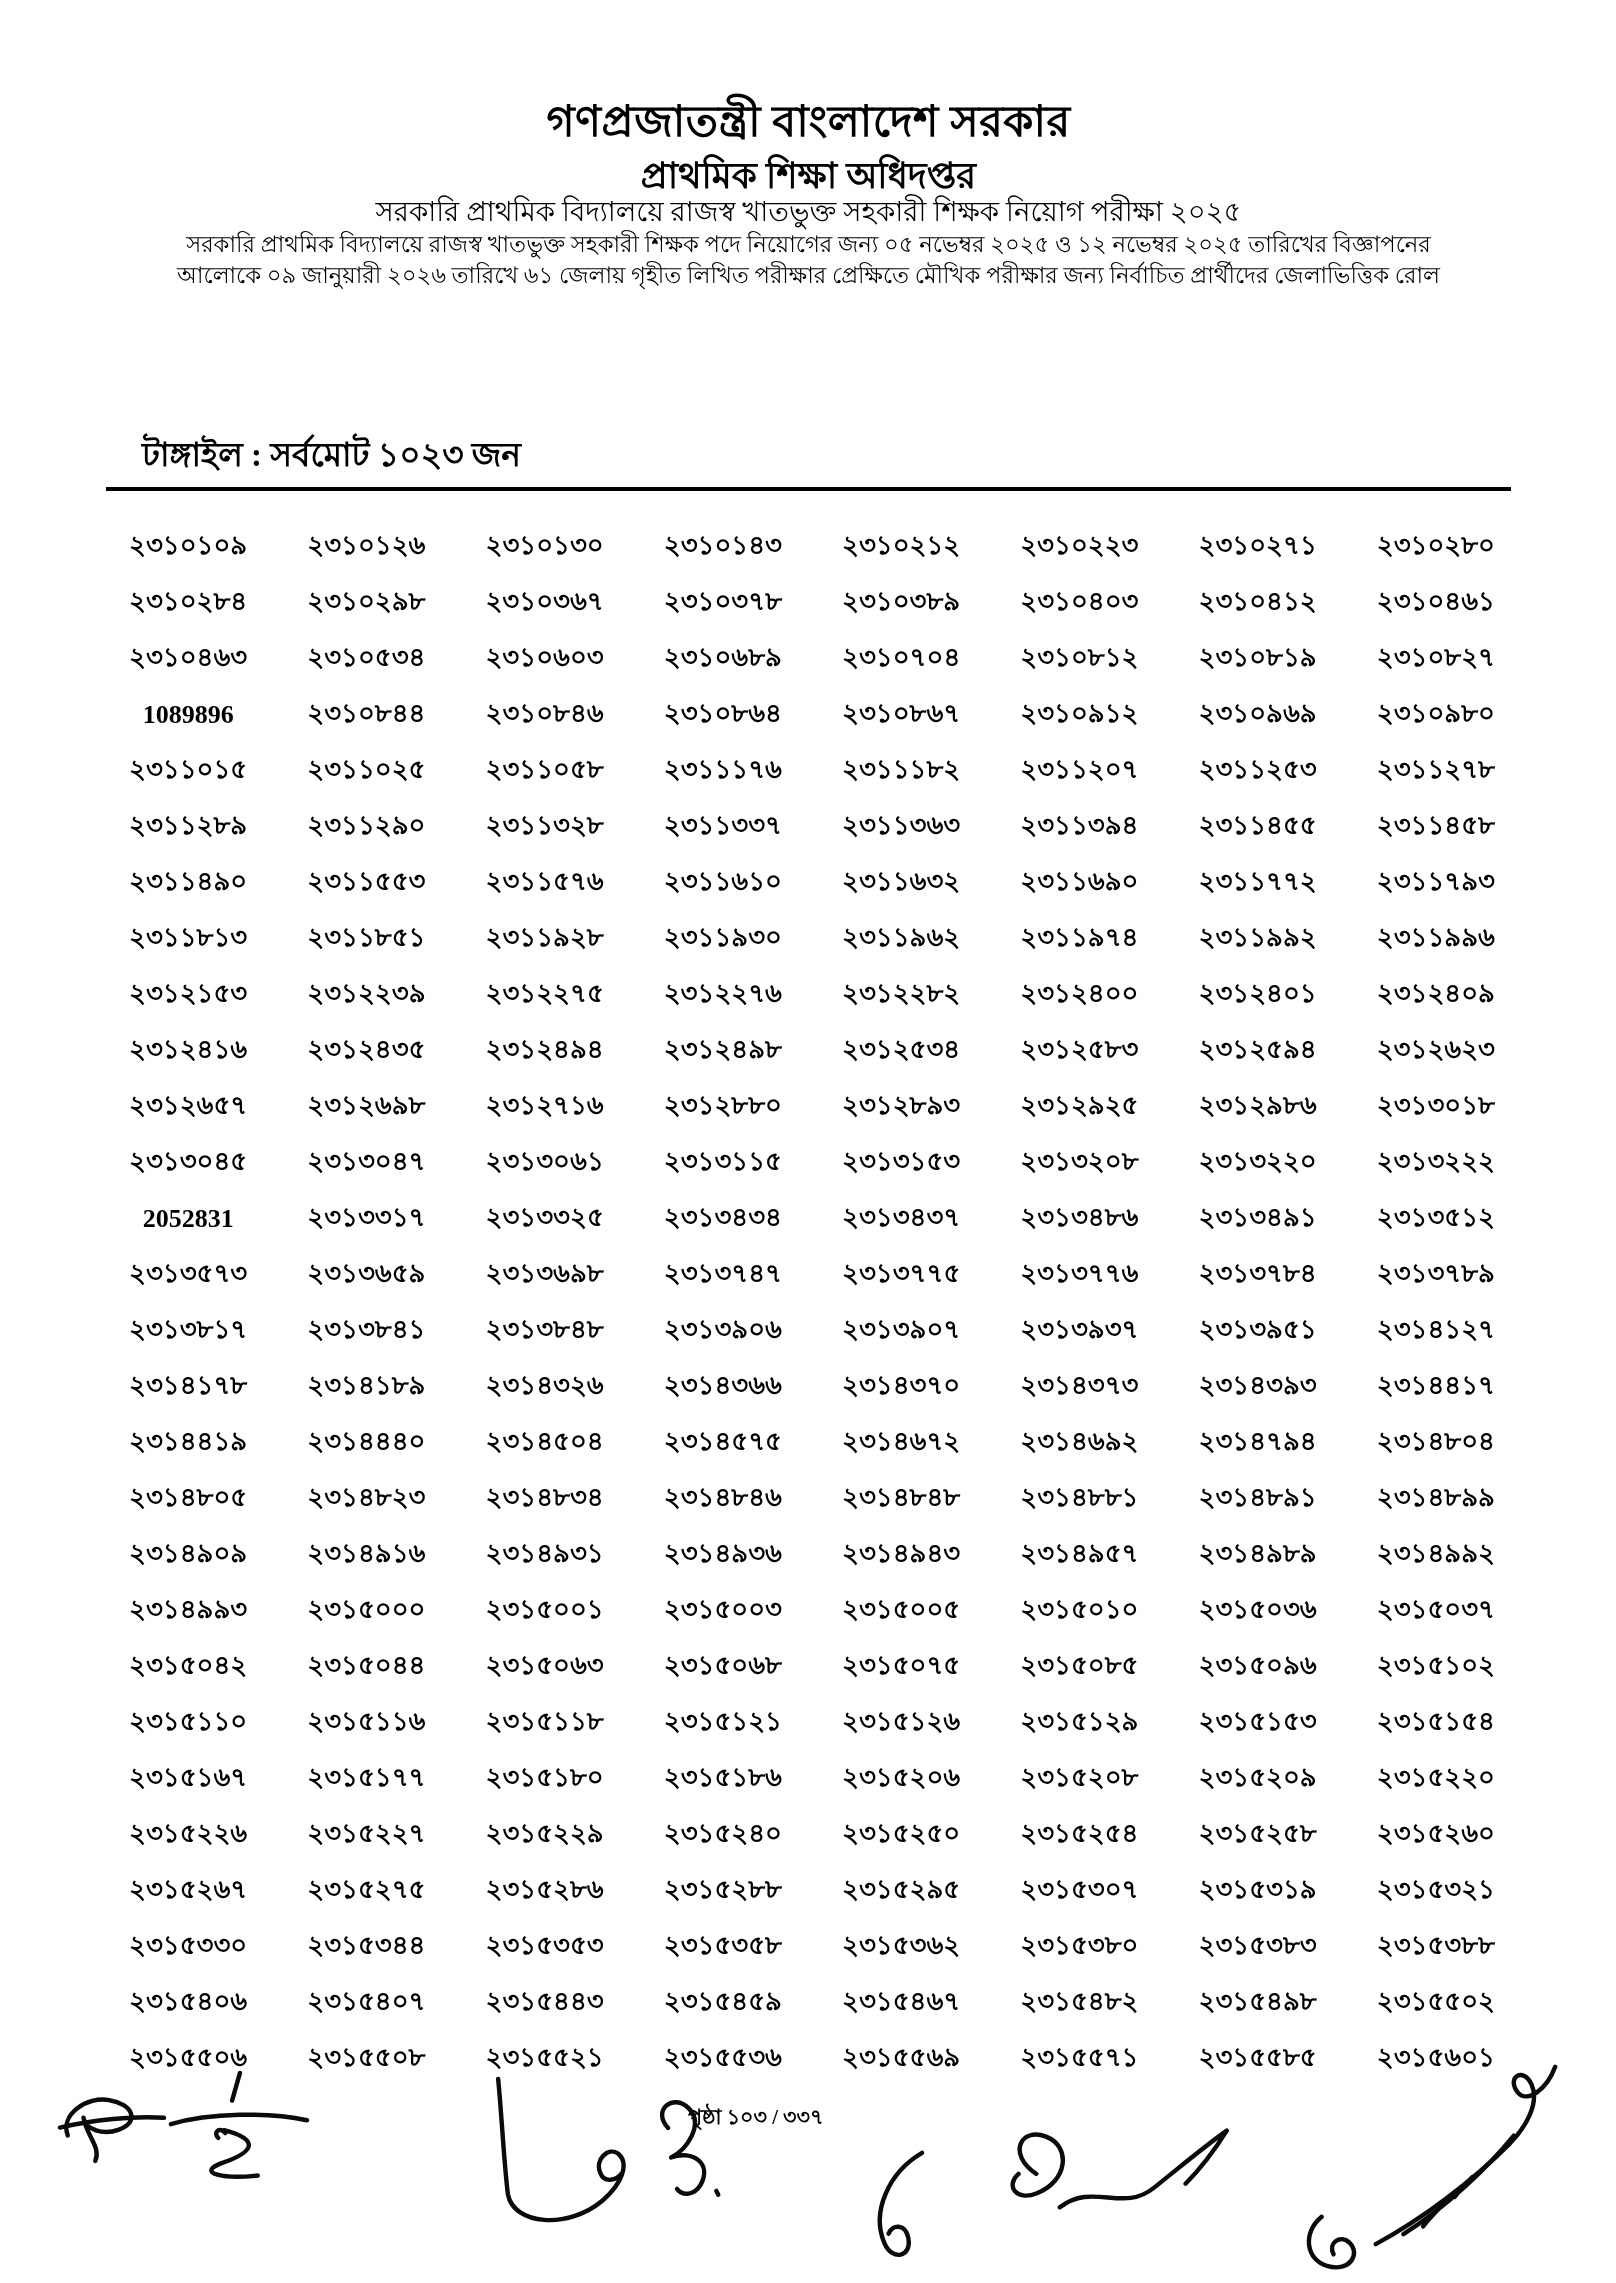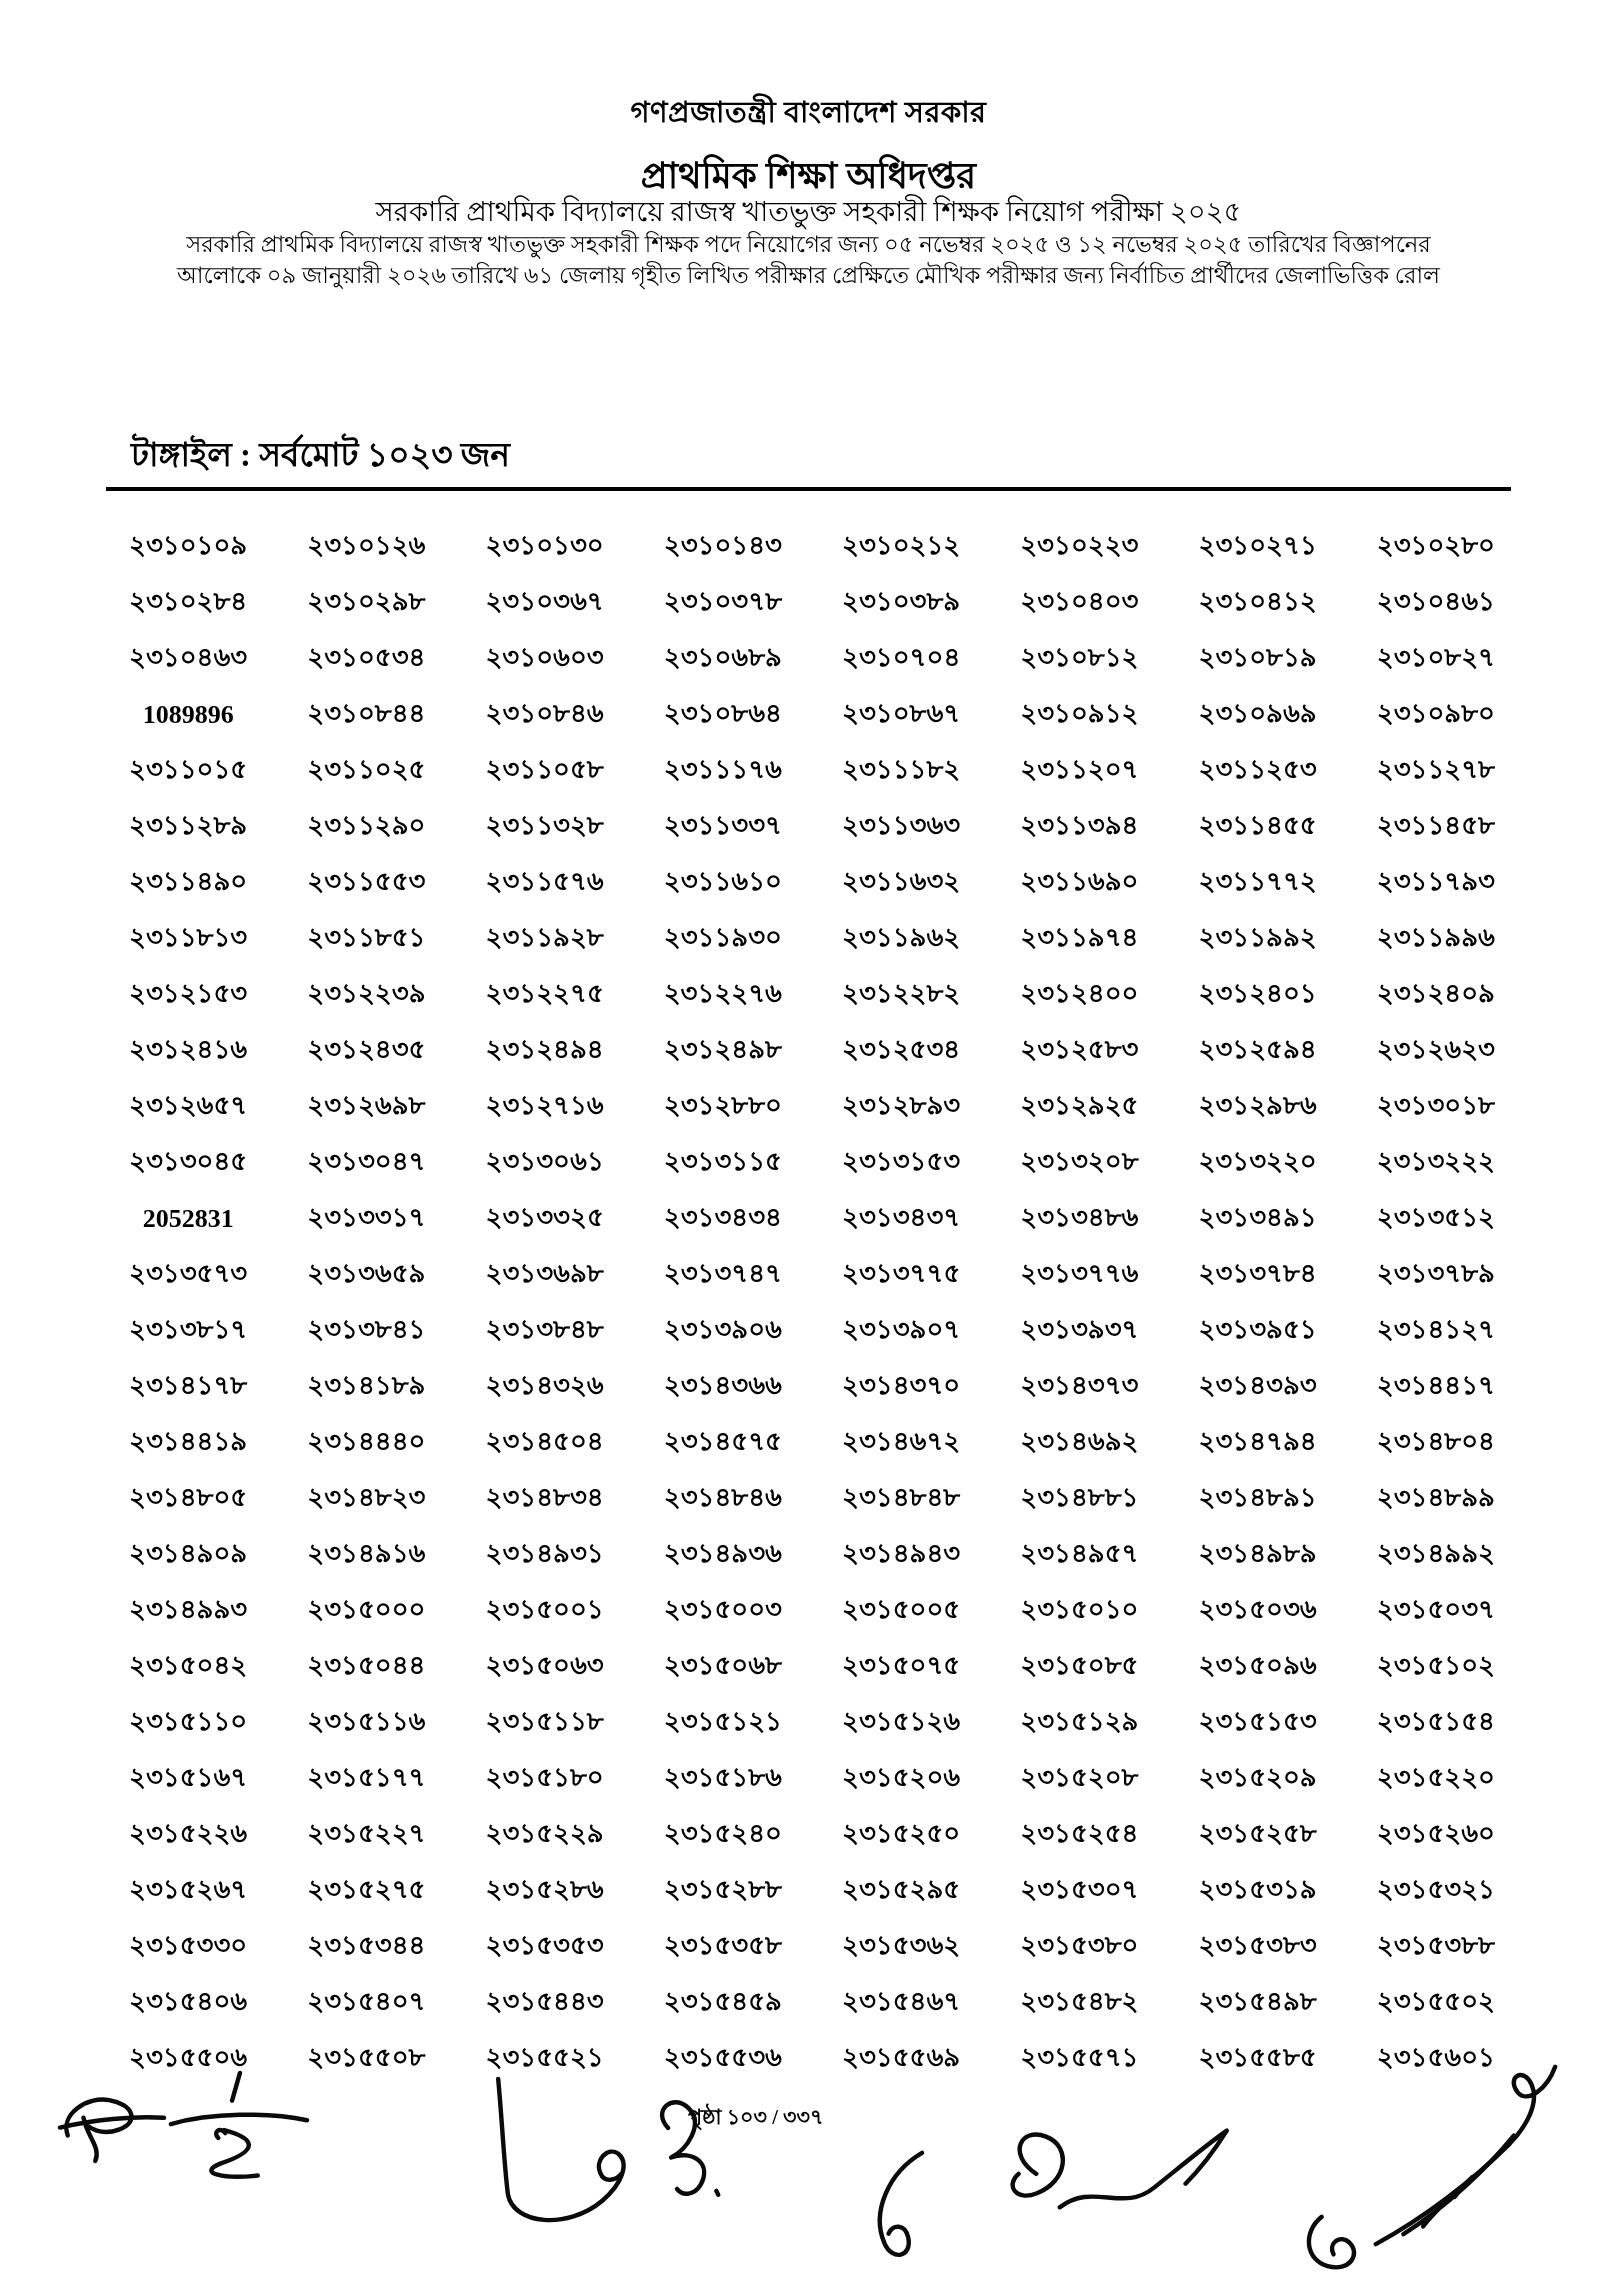--- a/index.html
+++ b/index.html
@@ -6,25 +6,25 @@
   .page{
     position:relative;
     width:1617px;height:2283px;
     background:#ffffff;
     font-family:"Liberation Serif","DejaVu Serif",serif;
     color:#000;
     overflow:hidden;
   }
   .abs{position:absolute;}
   .centered{left:0;right:0;text-align:center;}
-  .title1{top:89px;font-size:29px;font-weight:700;letter-spacing:0.5px;}
+  .title1{top:89px;font-size:43px;font-weight:700;letter-spacing:0.5px;}
   .title2{top:148px;font-size:36px;font-weight:700;text-align:center;}
   .subtitle{top:191px;font-size:27.6px;font-weight:400;}
   .desc{top:230px;font-size:22.7px;font-weight:400;line-height:30.5px;}
-  .section-heading{top:429px;left:131px;font-size:33px;font-weight:800;}
+  .section-heading{top:429px;left:142px;font-size:33px;font-weight:800;}
   .rule{top:487px;left:106px;width:1405px;height:3.9px;background:#000;}
   .roll-grid{
     top:519px;left:99px;width:1426px;
     display:grid;
     grid-template-columns:repeat(8,1fr);
     grid-auto-rows:56px;
     justify-items:center;align-items:center;
     font-size:26px;font-weight:600;
   }
   .roll{white-space:nowrap;}

